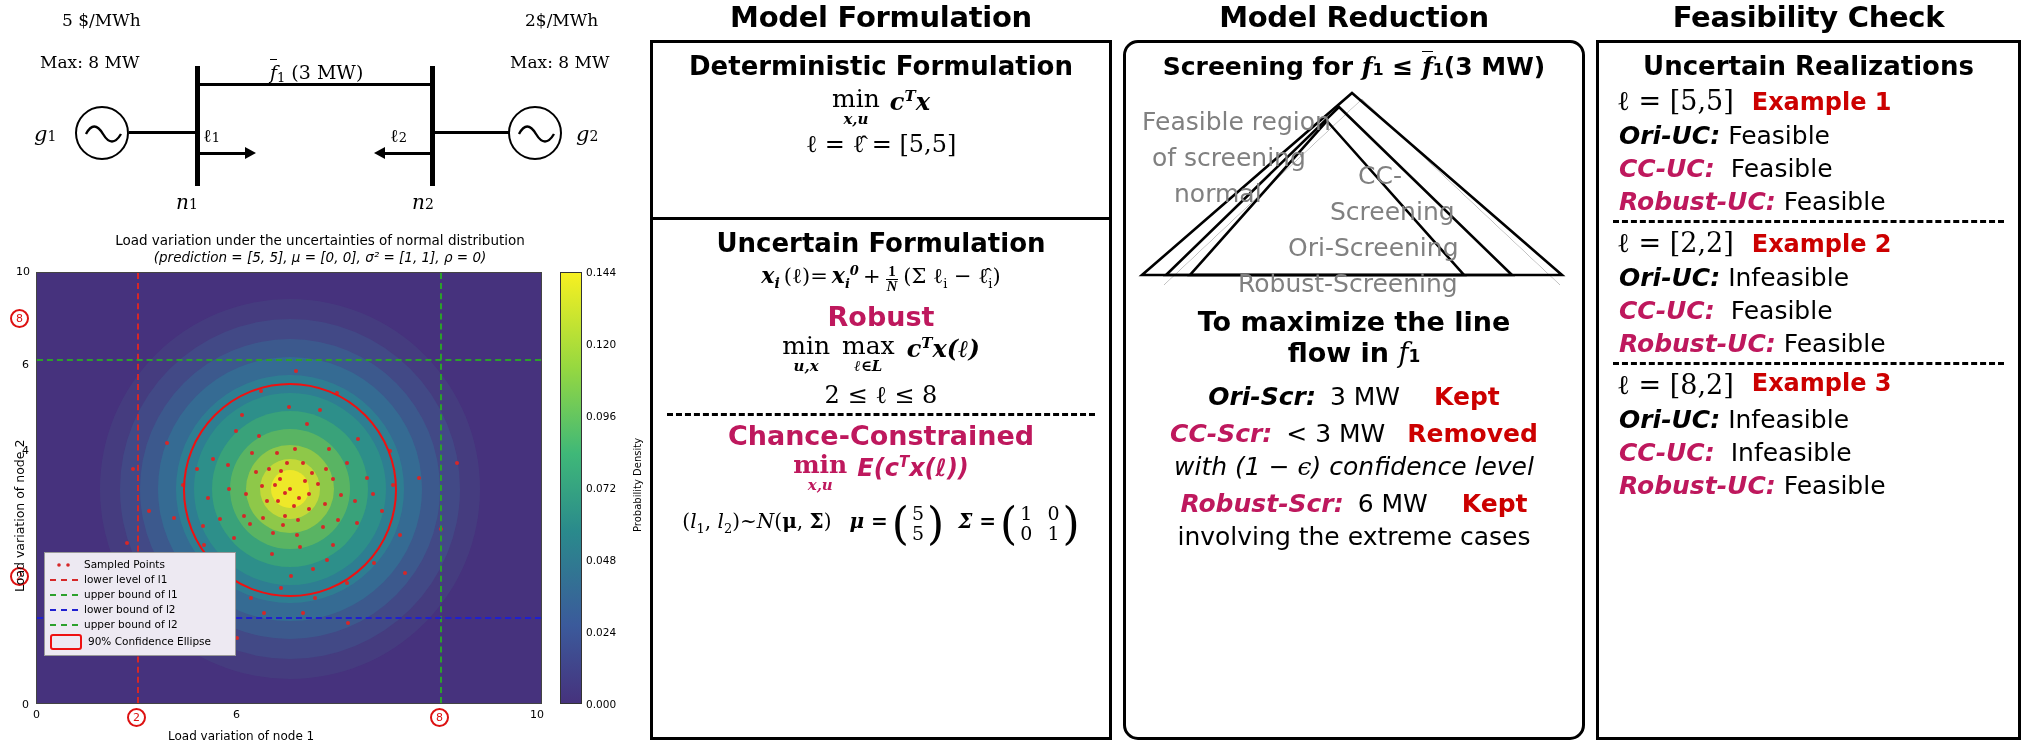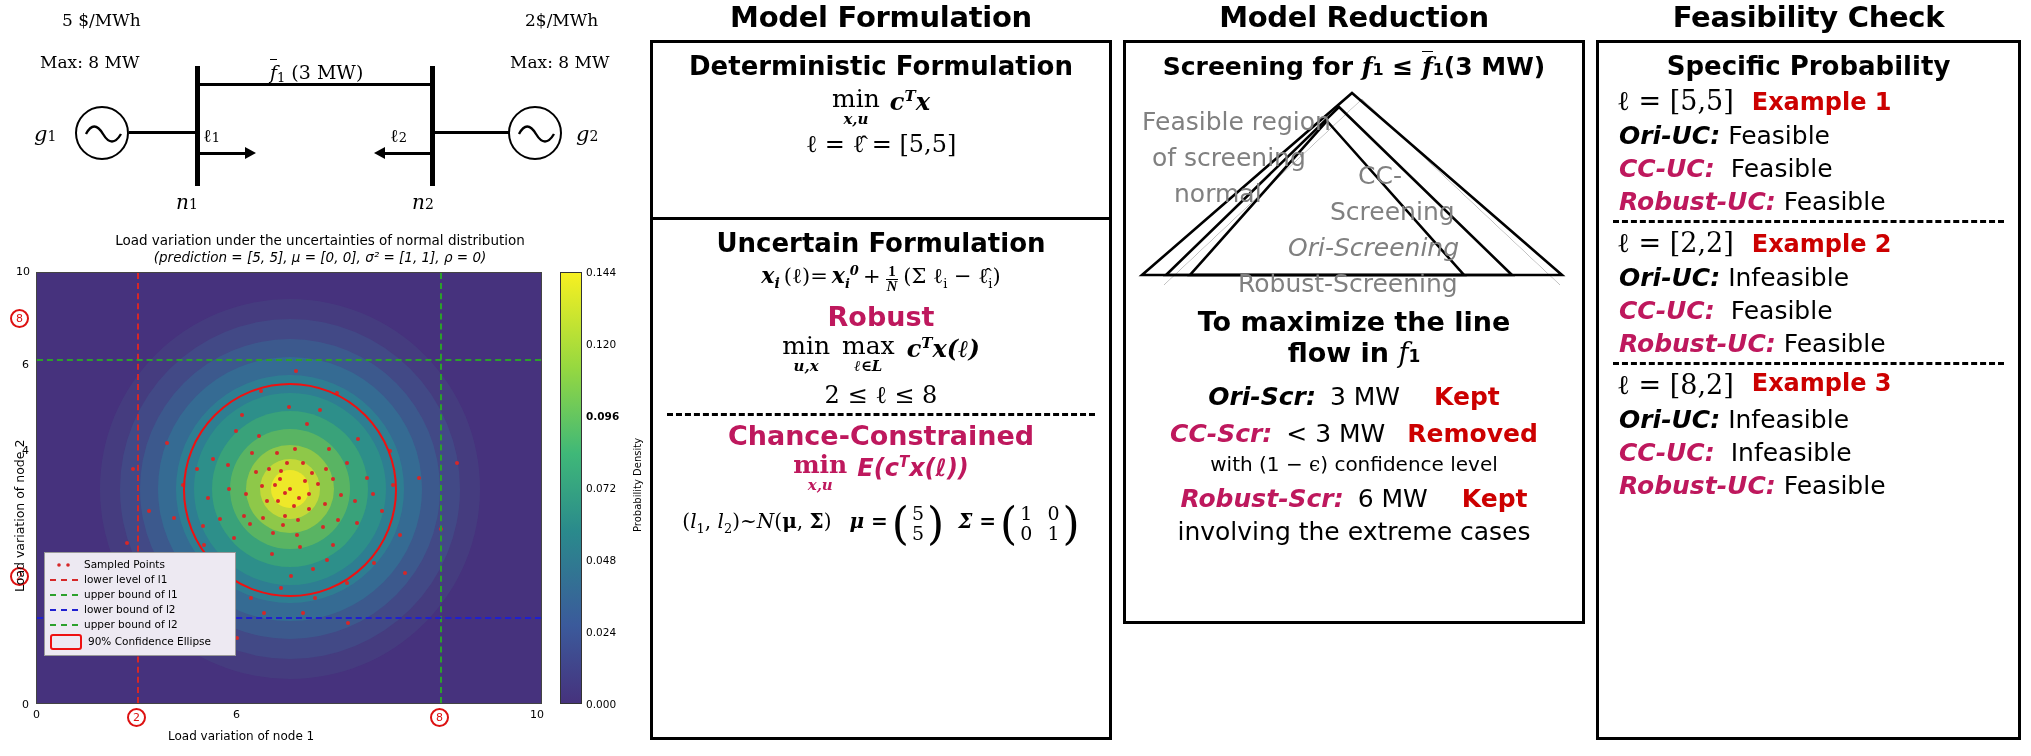--- a/index.html
+++ b/index.html
@@ -510,21 +510,21 @@
           <span class="legend-swatch" style="height:12px; border:2px solid #ee1111; border-radius:3px;"></span>
           <span>90% Confidence Ellipse</span>
         </div>
       </div>
 
       <div class="cbar"></div>
       <div class="cbar-tick" style="left:586px; top:466px;">0.000</div>
       <div class="cbar-tick" style="left:586px; top:394px;">0.024</div>
       <div class="cbar-tick" style="left:586px; top:322px;">0.048</div>
       <div class="cbar-tick" style="left:586px; top:250px;">0.072</div>
-      <div class="cbar-tick" style="left:586px; top:178px;font-weight:bold;">0.096</div>
+      <div class="cbar-tick" style="left:586px; top:178px;">0.096</div>
       <div class="cbar-tick" style="left:586px; top:106px;">0.120</div>
       <div class="cbar-tick" style="left:586px; top:34px;">0.144</div>
       <div class="cbar-title" style="left:632px; top:300px;">Probability Density</div>
     </div>
   </div>
 
   <div class="col" style="left:650px;">
     <div class="col-title">Model Formulation</div>
     <div class="col-box" style="height:700px;">
 
@@ -587,79 +587,79 @@
             <span class="matcol" style="padding-left:12px;"><span>0</span><br><span>1</span></span>
             <span class="pr">)</span>
           </span>
         </div>
       </div>
     </div>
   </div>
 
   <div class="col" style="left:1123px;">
     <div class="col-title">Model Reduction</div>
-    <div class="col-box" style="height:584px;">
+    <div class="col-box" style="height:700px;border-radius:15px;">
 
       <div class="sect" style="padding-bottom:0;">
         <div class="h2" style="font-size:25px;">
           Screening for <span style="font-family:'DejaVu Serif',serif; font-style:italic;">f</span><span style="font-size:16px;">1</span> ≤ <span style="display:inline-block;border-top:1.5px solid #000;font-family:'DejaVu Serif',serif;font-style:italic;">f</span><span style="font-size:16px;">1</span>(3 MW)
         </div>
 
         <div class="tri-area">
           <div class="tri" style="left:30px; top:14px; border-left-width:198px; border-right-width:198px; border-bottom:186px solid #fff; filter:drop-shadow(0 0 0 #000);"></div>
           <svg width="440" height="200" style="position:absolute; left:0; top:0;">
             <polygon points="218,8 428,190 8,190" fill="none" stroke="#000" stroke-width="2.6"></polygon>
             <polygon points="205,22 378,190 32,190" fill="none" stroke="#000" stroke-width="2.6"></polygon>
             <polygon points="193,36 330,190 56,190" fill="none" stroke="#000" stroke-width="2.6"></polygon>
           </svg>
           <div class="tri-txt" style="left:8px; top:22px;">Feasible region</div>
           <div class="tri-txt" style="left:18px; top:58px;">of screening</div>
           <div class="tri-txt" style="left:40px; top:94px;">normal</div>
           <div class="tri-txt" style="left:224px; top:76px;">CC-</div>
           <div class="tri-txt" style="left:196px; top:112px;">Screening</div>
-          <div class="tri-txt" style="left:154px; top:148px;font-style:italic;">Ori-Screening</div>
+          <div class="tri-txt" style="left:154px; top:148px;">Ori-Screening</div>
           <div class="tri-txt" style="left:104px; top:184px;">Robust-Screening</div>
         </div>
 
         <div class="h2" style="font-size:27px; margin-top:16px;">To maximize the line</div>
         <div class="h2" style="font-size:27px; margin-top:-4px;">flow in <span style="font-family:'DejaVu Serif',serif; font-style:italic; font-weight:normal;">f</span><span style="font-size:17px;">1</span></div>
 
         <div class="lbl-row row-c" style="margin-top:14px;">
           <span class="bi" style="margin-right:14px;">Ori-Scr:</span>
           <span style="margin-right:34px;">3 MW</span>
           <span class="red">Kept</span>
         </div>
 
         <div class="lbl-row row-c" style="margin-top:8px;">
           <span class="bi goldb" style="margin-right:14px;">CC-Scr:</span>
           <span style="margin-right:22px;">&lt; 3 MW</span>
           <span class="red">Removed</span>
         </div>
 
-        <div class="ctr" style="font-family:'DejaVu Sans',sans-serif; font-size:20px; margin-top:4px;">
+        <div class="ctr" style="font-family:'DejaVu Sans',sans-serif; font-size:25px; margin-top:4px;font-style:italic;">
           with (1 − <span style="font-family:'DejaVu Serif',serif;">ϵ</span>) confidence level
         </div>
 
         <div class="lbl-row row-c" style="margin-top:8px;">
           <span class="bi goldb" style="margin-right:14px;">Robust-Scr:</span>
           <span style="margin-right:34px;">6 MW</span>
           <span class="red">Kept</span>
         </div>
 
         <div class="ctr" style="font-family:'DejaVu Sans',sans-serif; font-size:25px; margin-top:4px;">involving the extreme cases</div>
       </div>
     </div>
   </div>
 
   <div class="col" style="left:1596px; width:425px;">
     <div class="col-title">Feasibility Check</div>
     <div class="col-box" style="height:700px;">
 
       <div class="sect" style="padding-bottom:2px;">
-        <div class="h2">Specific Probability</div>
+        <div class="h2">Uncertain Realizations</div>
 
         <div style="display:flex; align-items:baseline; margin-left:10px; margin-top:4px;">
           <span class="math" style="font-size:27px; margin-right:18px;">ℓ = [5,5]</span>
           <span class="red" style="font-size:24px;">Example 1</span>
         </div>
         <div class="realiz-row">
           <span class="bi">Ori-UC:</span>
           <span>Feasible</span>
         </div>
         <div class="realiz-row">

